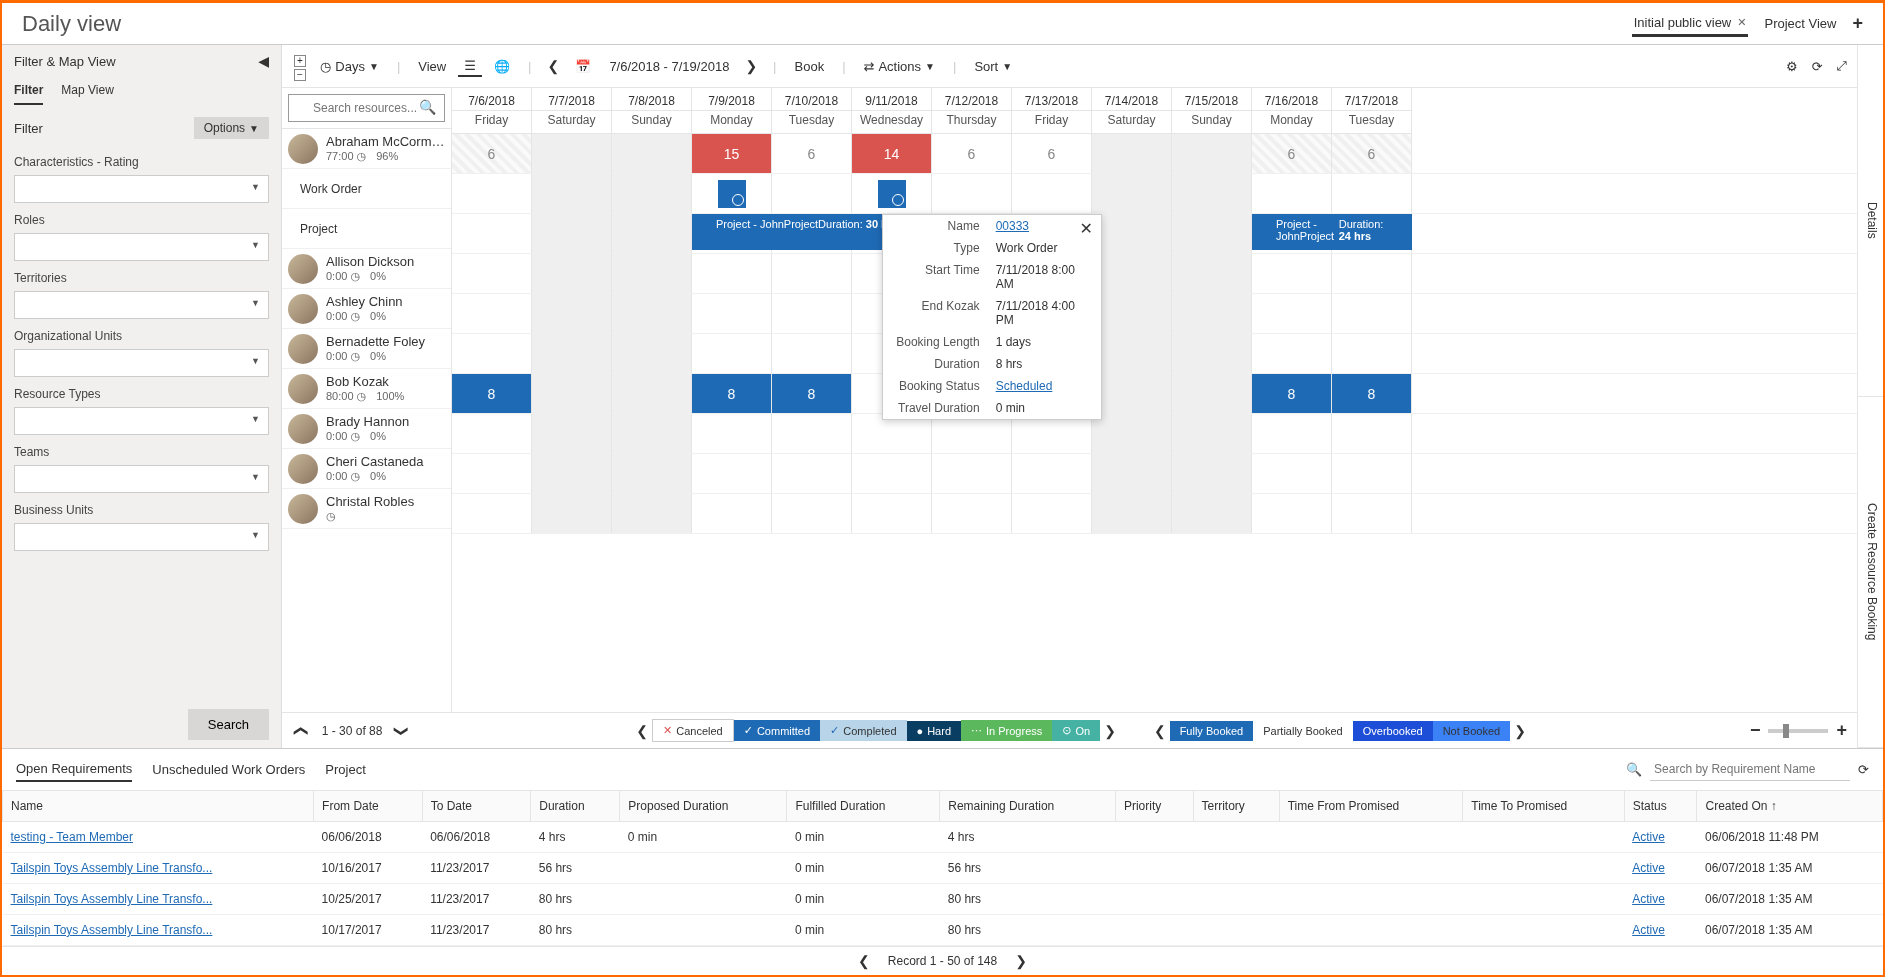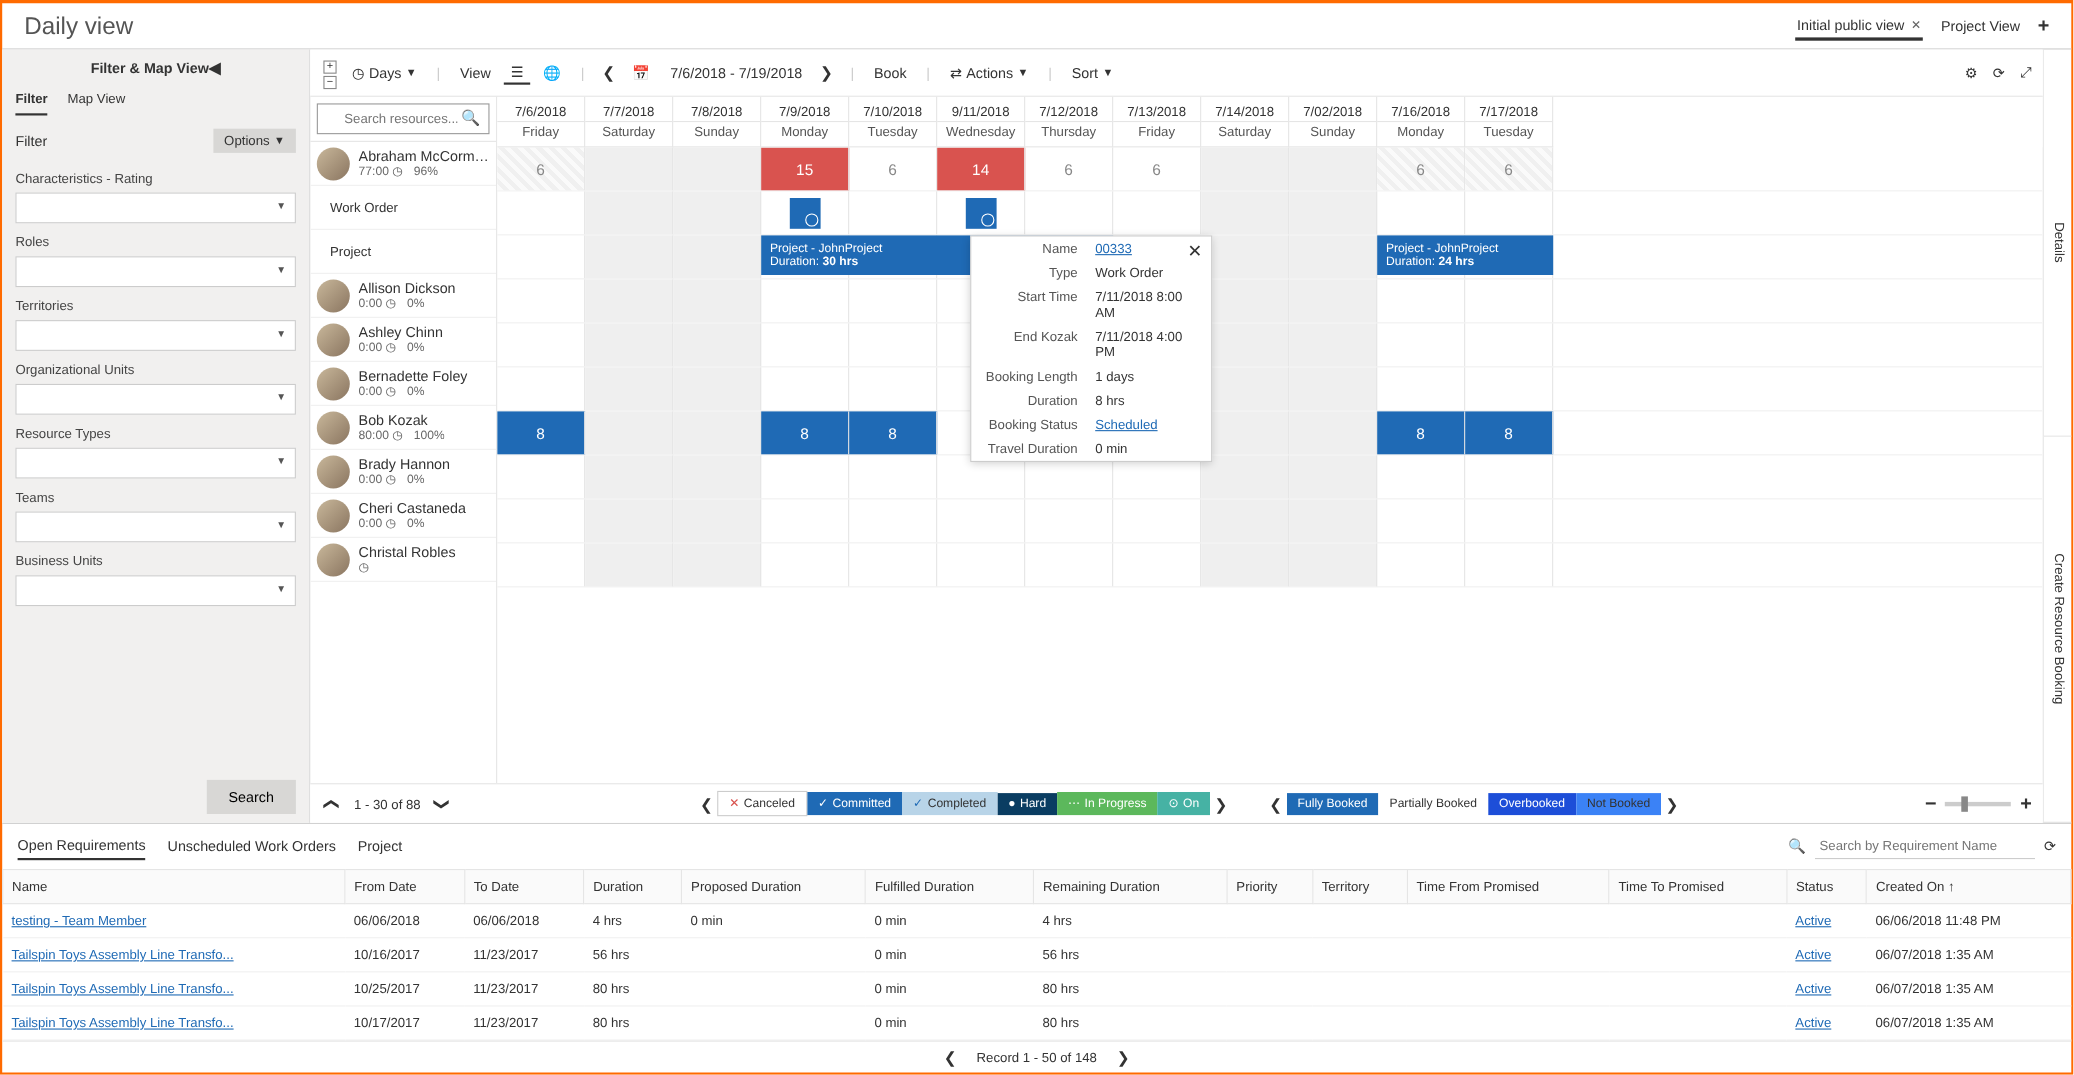--- a/index.html
+++ b/index.html
@@ -7,21 +7,21 @@
 .app{display:flex;flex-direction:column;height:100vh;border:2px solid #ff6a00;border-top:3px solid #ff6a00}
 .titlebar{display:flex;align-items:center;justify-content:space-between;padding:8px 20px;border-bottom:1px solid #ccc;height:42px}
 .titlebar h1{font-size:22px;font-weight:300;color:#555}
 .view-tabs{display:flex;align-items:center;gap:14px;font-size:13px}
 .view-tab{padding:4px 2px;cursor:pointer;display:flex;align-items:center;gap:6px}
 .view-tab.active{border-bottom:3px solid #333;font-weight:400}
 .close-x{font-size:11px;color:#666;cursor:pointer}
 .plus{font-size:18px;font-weight:bold;cursor:pointer}
 .main{display:flex;flex:1;min-height:0}
 .sidebar{width:280px;background:#f1f0ef;display:flex;flex-direction:column;border-right:1px solid #ddd;position:relative}
-.sidebar-head{display:flex;justify-content:center;align-items:center;padding:8px 12px;font-size:13px;font-weight:700}
+.sidebar-head{display:flex;justify-content:space-between;align-items:center;padding:8px 12px;font-size:13px;font-weight:400}
 .collapse-btn{cursor:pointer;font-size:14px}
 .sidebar-tabs{display:flex;gap:18px;padding:0 12px;font-size:12px}
 .sidebar-tab{padding:6px 0;cursor:pointer}
 .sidebar-tab.active{border-bottom:2px solid #333;font-weight:600}
 .filter-hdr{display:flex;justify-content:space-between;align-items:center;padding:12px 12px 6px;font-size:13px}
 .options-btn{background:#d8d7d5;padding:4px 10px;font-size:12px;cursor:pointer;display:flex;align-items:center;gap:4px}
 .filters{flex:1;overflow-y:auto;padding:0 12px}
 .filter-group{margin:10px 0}
 .filter-label{font-size:12px;color:#444;margin-bottom:6px}
 .filter-select{width:100%;height:28px;border:1px solid #ccc;background:#fff;position:relative}
@@ -51,21 +51,21 @@
 .day-name{display:block;padding:2px;border-top:1px solid #e5e5e5;color:#555}
 .grid-body{position:relative}
 .grid-row{display:flex;height:40px;border-bottom:1px solid #f0f0f0}
 .cell{width:80px;flex-shrink:0;border-right:1px solid #e5e5e5;display:flex;align-items:center;justify-content:center;font-size:14px;color:#888;position:relative}
 .cell.hatched{background:repeating-linear-gradient(45deg,#fafafa,#fafafa 4px,#f0f0f0 4px,#f0f0f0 8px)}
 .cell.red{background:#d9534f;color:#fff}
 .cell.blue{background:#1f6ab5;color:#fff}
 .cell.gray{background:#efefef}
 .wo-block{width:28px;height:28px;background:#1f6ab5;position:relative}
 .wo-block::after{content:"";position:absolute;bottom:2px;right:2px;width:10px;height:10px;border:1px solid #fff;border-radius:50%}
-.proj-bar{position:absolute;height:36px;background:#1f6ab5;color:#fff;font-size:11px;padding:4px 8px;display:flex;flex-direction:column;justify-content:center;z-index:1}
+.proj-bar{position:absolute;height:36px;background:#1f6ab5;color:#fff;font-size:11px;padding:4px 24px;display:flex;flex-direction:row;z-index:1}
 .tooltip{position:absolute;background:#fff;border:1px solid #ccc;box-shadow:0 2px 8px rgba(0,0,0,0.2);width:220px;z-index:5;font-size:12px}
 .tooltip-close{position:absolute;top:4px;right:8px;cursor:pointer;font-size:16px}
 .tooltip table{width:100%;border-collapse:collapse}
 .tooltip td{padding:4px 8px;vertical-align:top}
 .tooltip td:first-child{text-align:right;color:#555;width:48%}
 .tooltip a{color:#1f6ab5;text-decoration:underline}
 .expand-col{width:16px;border-right:1px solid #e5e5e5;display:flex;flex-direction:column;align-items:center;padding-top:4px;gap:2px}
 .exp-btn{width:12px;height:12px;border:1px solid #888;font-size:10px;line-height:10px;text-align:center;cursor:pointer}
 .pager{display:flex;align-items:center;padding:6px 10px;border-top:1px solid #e5e5e5;gap:10px;background:#fff;font-size:12px}
 .legend-item{padding:4px 10px;color:#fff;font-size:11px;display:flex;align-items:center;gap:4px}
@@ -331,21 +331,21 @@
               </div>
               <div class="day-col">
                 <span class="day-date">7/13/2018</span>
                 <span class="day-name">Friday</span>
               </div>
               <div class="day-col">
                 <span class="day-date">7/14/2018</span>
                 <span class="day-name">Saturday</span>
               </div>
               <div class="day-col">
-                <span class="day-date">7/02/2018</span>
+                <span class="day-date">7/15/2018</span>
                 <span class="day-name">Sunday</span>
               </div>
               <div class="day-col">
                 <span class="day-date">7/16/2018</span>
                 <span class="day-name">Monday</span>
               </div>
               <div class="day-col">
                 <span class="day-date">7/17/2018</span>
                 <span class="day-name">Tuesday</span>
               </div>

